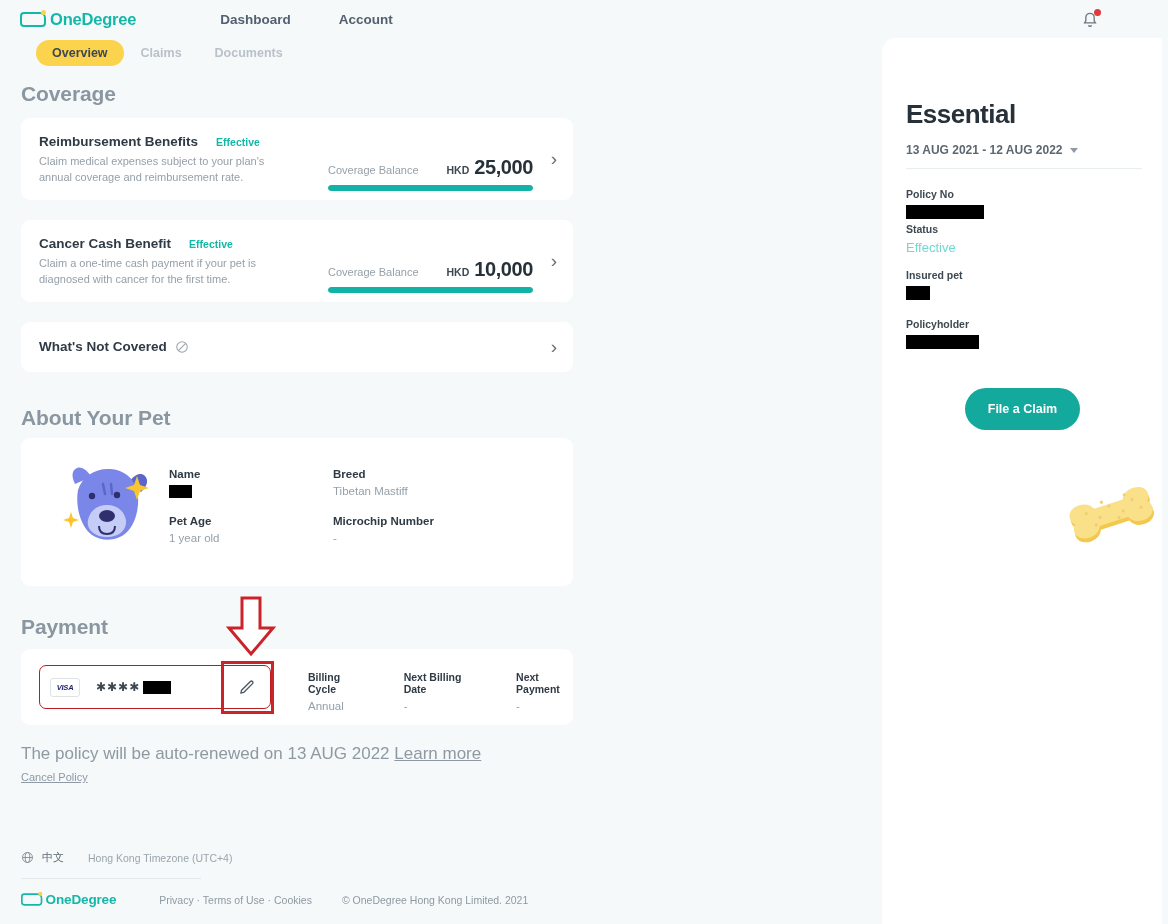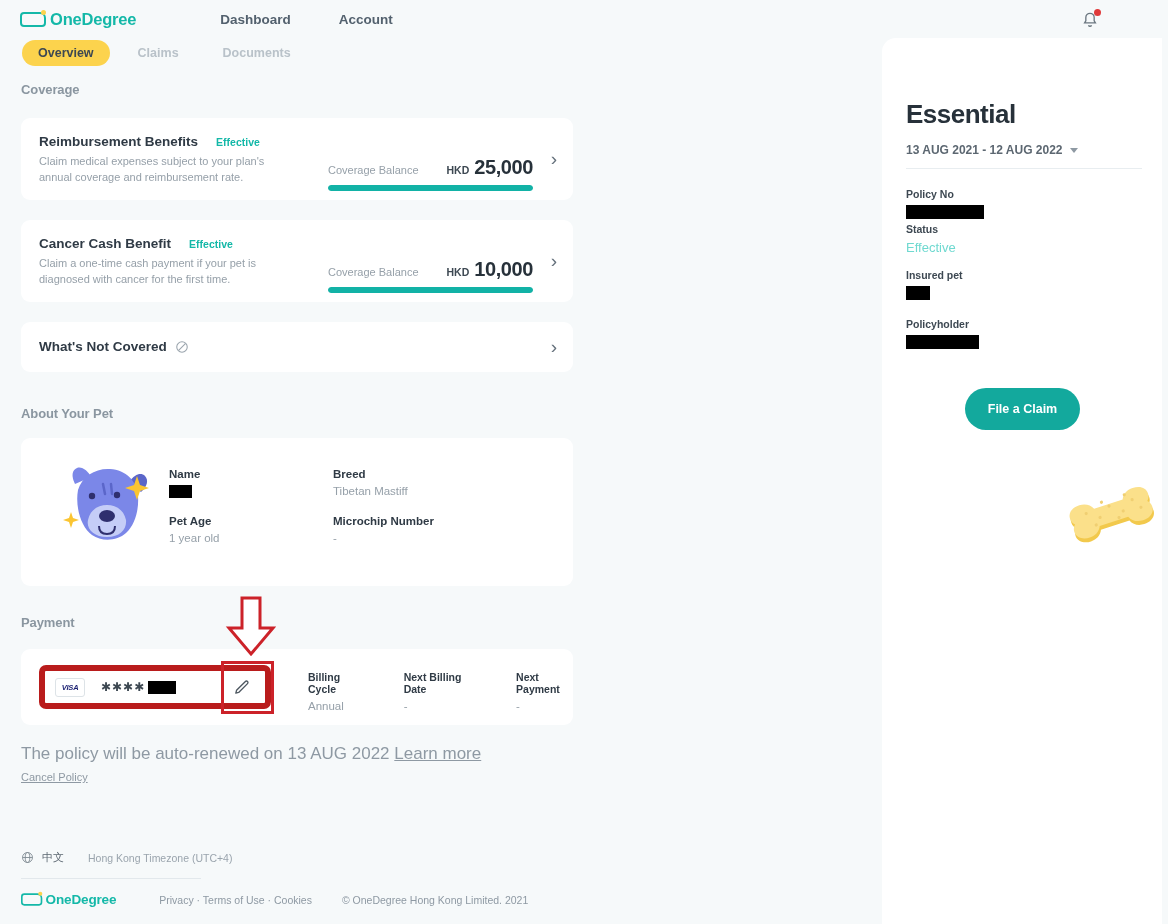--- a/index.html
+++ b/index.html
@@ -36,32 +36,32 @@
   .bell-wrap {
     position: absolute; right: 68px; top: 10px; width: 20px; height: 20px; cursor: pointer;
   }
   .bell-dot {
     position: absolute; top: -1px; right: -1px; width: 7px; height: 7px;
     border-radius: 50%; background: #e03a3a;
   }
 
   
   .subtabs {
-    position: absolute; top: 40px; left: 22px; display: flex; align-items: center; gap: 12px; justify-content: space-between;
+    position: absolute; top: 40px; left: 36px; display: flex; align-items: center; gap: 1px; justify-content: space-between;
   }
   .tab {
     font-size: 12.5px; font-weight: bold; color: #b9c2c9;
     padding: 6px 16px; border-radius: 14px; cursor: pointer;
   }
   .tab.active { background: #fcd34d; color: #3d4852; }
 
   
   .left { position: absolute; top: 0; left: 0; width: 882px; }
   .section-title {
-    font-size: 13px; font-weight: bold; color: #8a96a0; letter-spacing: -0.1px;
+    font-size: 21px; font-weight: bold; color: #8a96a0; letter-spacing: -0.1px;
   }
   #coverage-title { position: absolute; top: 82px; left: 21px; }
   #pet-title      { position: absolute; top: 406px; left: 21px; }
   #payment-title  { position: absolute; top: 615px; left: 21px; }
 
   .card {
     position: absolute; left: 21px; width: 552px;
     background: #ffffff; border-radius: 9px;
   }
   #card-reimb  { top: 118px; height: 82px; }
@@ -108,21 +108,21 @@
     position: absolute; top: 30px; left: 148px; width: 390px;
     display: grid; grid-template-columns: 164px 1fr; row-gap: 17px;
   }
   .field-label { font-size: 11.5px; font-weight: bold; color: #2f3a45; }
   .field-value { font-size: 11.5px; color: #96a0a9; margin-top: 5px; }
   .redact { display: inline-block; background: #000000; height: 13px; vertical-align: -2px; }
 
   
   .paycard {
     position: absolute; top: 16px; left: 18px; width: 232px; height: 44px;
-    border: 6px solid #b91c1c; border-radius: 7px; display: flex; align-items: center;
+    border: 1px solid #b91c1c; border-radius: 7px; display: flex; align-items: center;
   }
   .visa-badge {
     margin-left: 10px; width: 30px; height: 19px; border: 1px solid #dde3e7;
     border-radius: 3px; display: flex; align-items: center; justify-content: center;
     background: #fff;
   }
   .visa-text {
     font-size: 7.5px; font-weight: bold; font-style: italic; color: #1a1f71; letter-spacing: -0.2px;
   }
   .card-mask {

